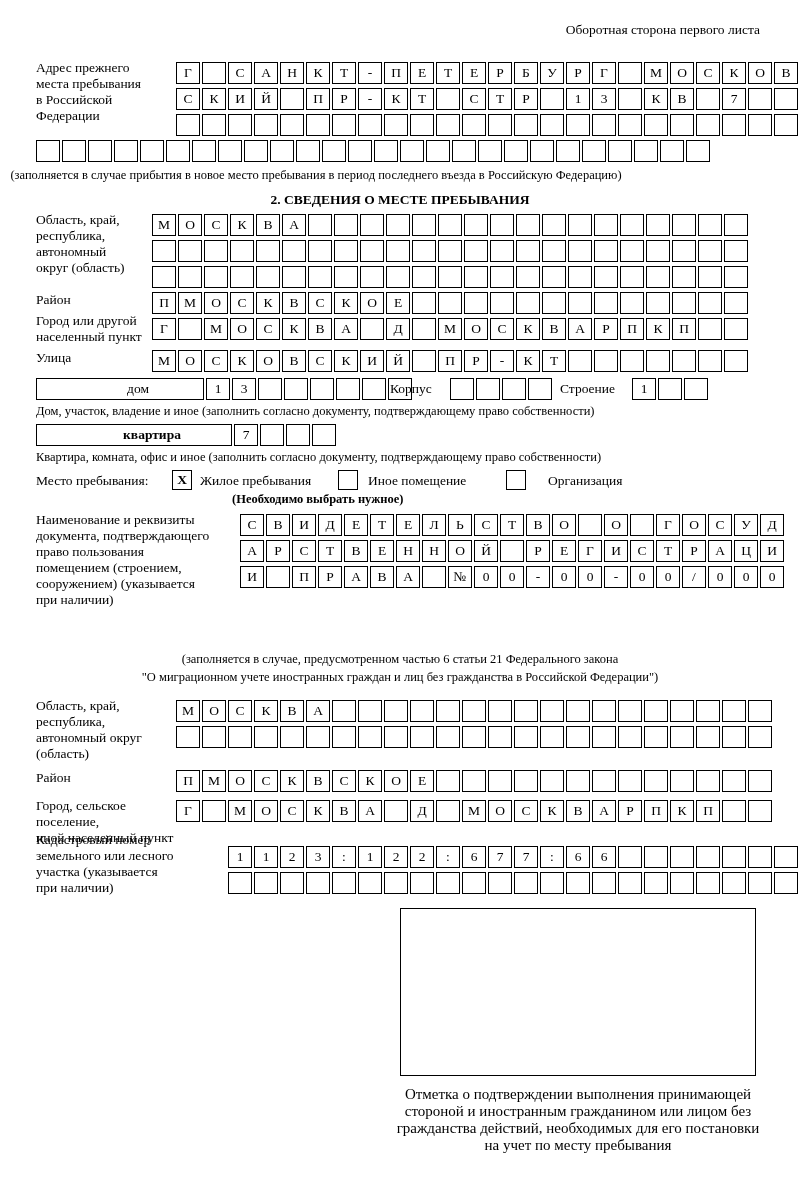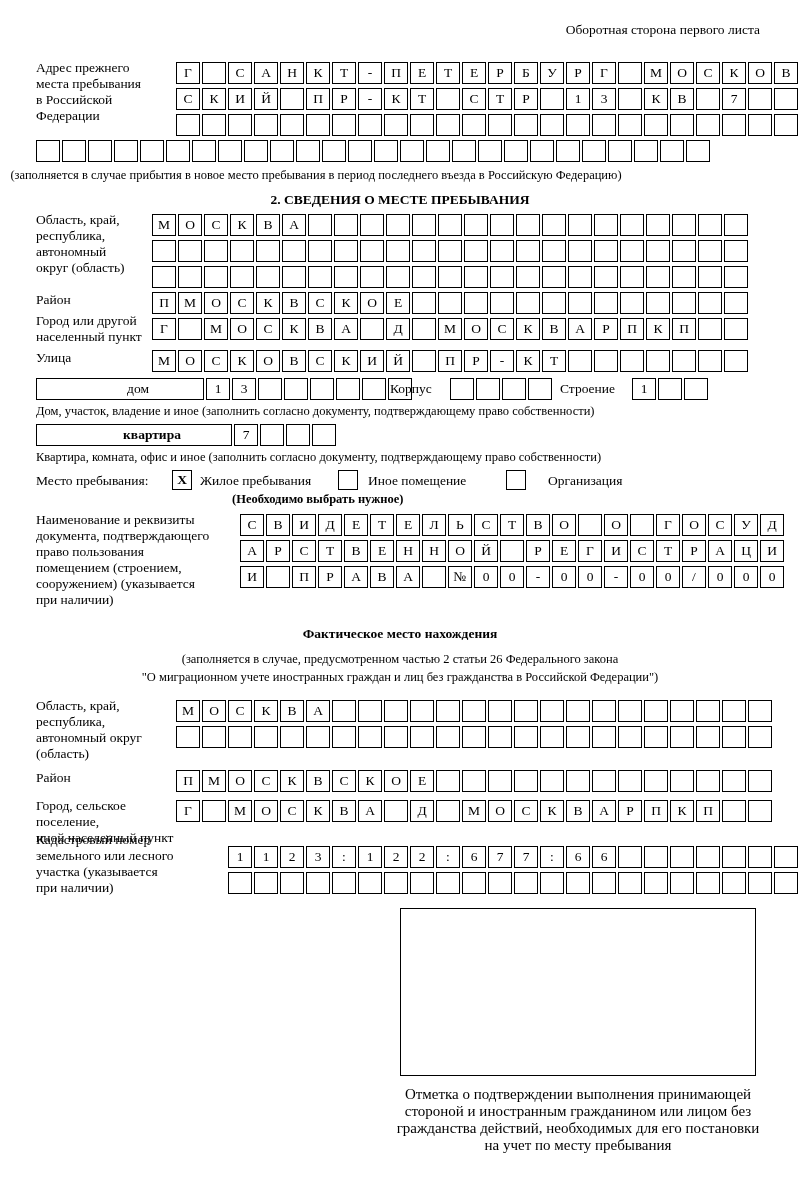--- a/index.html
+++ b/index.html
@@ -507,25 +507,22 @@
       <div class="cell">0</div>
       <div class="cell">-</div>
       <div class="cell">0</div>
       <div class="cell">0</div>
       <div class="cell">/</div>
       <div class="cell">0</div>
       <div class="cell">0</div>
       <div class="cell">0</div>
     </div>
 
-  <div class="abs" style="left:0px; top:626px; width:800px;">
-    <div class="bold-center">Фактическое место нахождения</div>
-  </div>
   <div class="abs" style="left:0px; top:652px; width:800px;">
-    <div class="center-note">(заполняется в случае, предусмотренном частью 2 статьи 26 Федерального закона</div>
+    <div class="center-note">(заполняется в случае, предусмотренном частью 6 статьи 21 Федерального закона</div>
   </div>
   <div class="abs" style="left:0px; top:670px; width:800px;">
     <div class="center-note">"О миграционном учете иностранных граждан и лиц без гражданства в Российской Федерации")</div>
   </div>
 
   <div class="abs lbl" style="left:36px; top:698px; width:150px;">Область, край,
 республика,
 автономный округ
 (область)</div>
   <div class="abs cells" id="al-region-0" style="left:176px; top:700px;">

